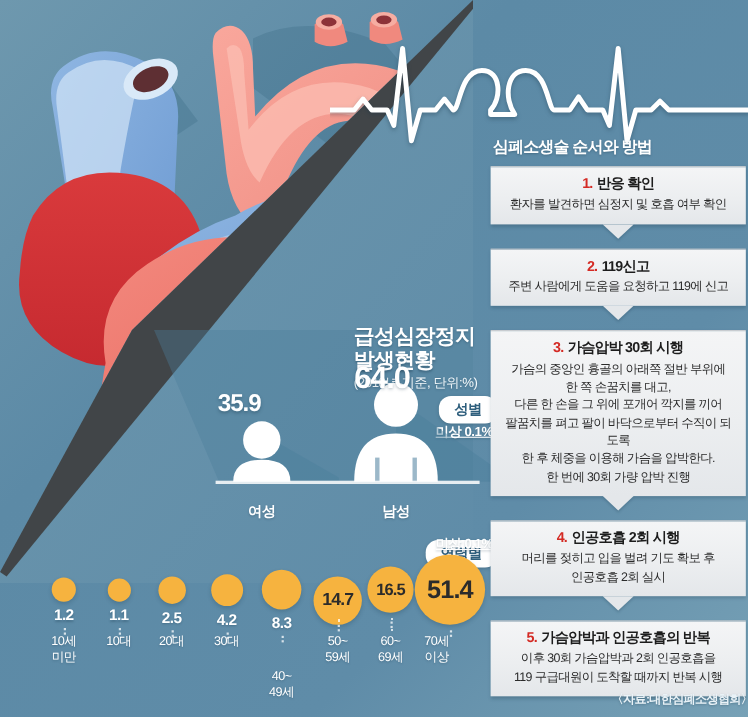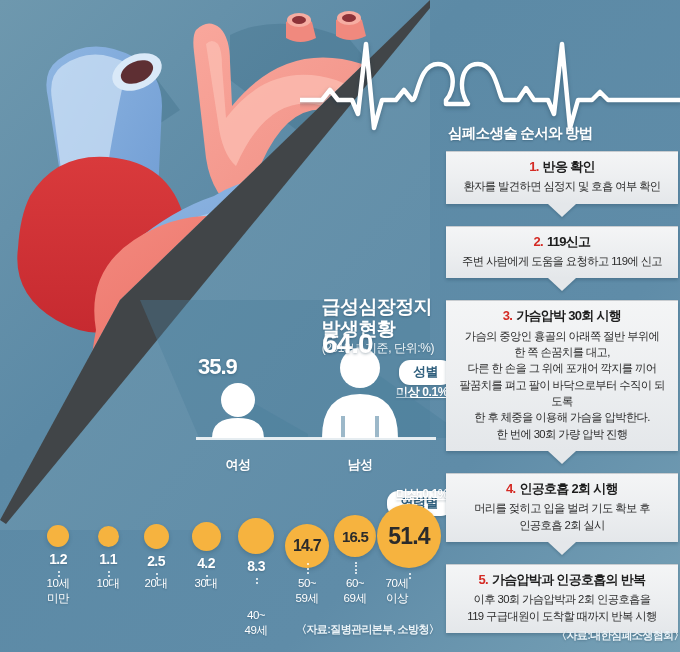--- a/index.html
+++ b/index.html
@@ -411,21 +411,20 @@
       <div class="bubble" style="left: 334px; top: 15px; width: 42px; height: 42px; font-size: 15px;">16.5</div>
       <div class="bubble-dots" style="left: 355px; top: 62px; height: 12px;"></div>
       <div class="bubble-label" style="left: 327px; top: 76px; width: 56px;">60~
 69세</div>
       <div class="bubble" style="left: 377px; top: 4px; width: 64px; height: 64px; font-size: 23px;">51.4</div>
       <div class="bubble-dots" style="left: 409px; top: 73px; height: 6px;"></div>
       <div class="bubble-label" style="left: 369px; top: 76px; width: 56px;">70세
 이상</div>
     </div>
 
-  <div class="source-note" id="source-left">〈자료:질병관리본부, 소방청〉</div>
 
   <div id="cpr-panel">
     <div id="cpr-heading">심폐소생술 순서와 방법</div>
     <div id="cpr-steps">
         <div class="step-card">
           <div class="step-title"><span class="step-num">1.</span> 반응 확인</div>
           <div class="step-body">환자를 발견하면 심정지 및 호흡 여부 확인</div>
         </div>
         <div class="step-card">
           <div class="step-title"><span class="step-num">2.</span> 119신고</div>

